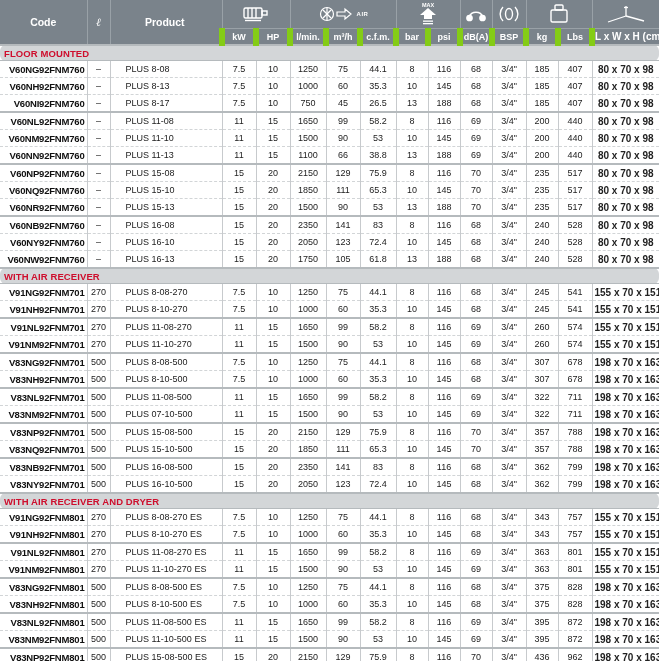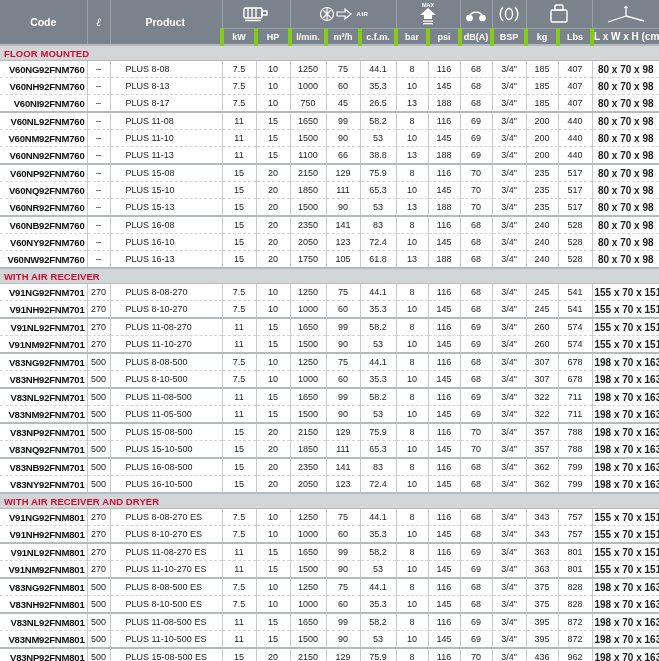--- a/index.html
+++ b/index.html
@@ -5,21 +5,21 @@
   html,body{margin:0;padding:0;background:#fff;}
   .page{width:659px;height:661px;background:#fff;overflow:hidden;
         font-family:"Liberation Sans",sans-serif;}
   table.spec{border-collapse:collapse;table-layout:fixed;width:659px;
              border-bottom:2px solid #9aa2a8;}
   
   thead th{background:#7a838b;color:#fff;font-weight:bold;padding:0;
            vertical-align:middle;text-align:center;}
   tr.icon-row th{height:28px;border-left:1px solid #99a1a7;}
   tr.icon-row th:first-child{border-left:none;}
-  tr.label-row th{height:15px;font-size:9px;border-left:4px solid #84cc16;
+  tr.label-row th{height:15px;font-size:9px;border-left:6px solid #84cc16;
                   border-top:1px solid #99a1a7;white-space:nowrap;overflow:hidden;text-align:center;}
   th.rspan{font-size:10.5px;margin-left:48px;}
   th.th-liters{font-style:italic;font-family:"DejaVu Serif",serif;font-size:11px;}
   .iconwrap{display:flex;align-items:center;justify-content:center;gap:3px;}
   .air-label{font-size:6px;font-weight:bold;letter-spacing:.5px;}
   .max-label{font-size:5.5px;font-weight:bold;display:block;line-height:5px;}
   svg{display:block;}
   
   tbody td{border-left:1px solid #c7cacd;font-size:9px;color:#222;
            text-align:center;height:16px;padding:0 2px;white-space:nowrap;
@@ -27,21 +27,21 @@
   tbody td:first-child{border-left:none;}
   tr.data-row td{border-top:1px dashed #d2d5d7;}
   tr.group-start td{border-top:2px solid #b5babd;}
   td.c0{font-weight:bold;color:#101010;text-align:right;padding-left:5px;
         font-size:9.5px;letter-spacing:-0.2px;}
   td.c2{text-align:left;padding-left:15px;}
   td.c14{font-size:10px;font-weight:bold;}
   tr.section-row td{background:#d3d6d8;color:#ce0e2d;font-weight:bold;
         font-size:9.5px;text-align:left;padding-left:4px;height:14px;
         border-top:2px solid #b5babd;border-bottom:1px solid #b5babd;
-        border-left:none;letter-spacing:.1px;}
+        border-left:none;letter-spacing:.1px;border-radius:6px;}
 </style>
 </head>
 <body>
 
 <div class="page">
 <table class="spec">
   <colgroup>
     <col style="width:87px">
         <col style="width:23px">
         <col style="width:112px">
@@ -479,21 +479,21 @@
           <td class="c9">116</td>
           <td class="c10">69</td>
           <td class="c11">3/4"</td>
           <td class="c12">322</td>
           <td class="c13">711</td>
           <td class="c14">198 x 70 x 163</td>
         </tr>
         <tr class="data-row">
           <td class="c0">V83NM92FNM701</td>
           <td class="c1">500</td>
-          <td class="c2">PLUS 11-05-500</td>
+          <td class="c2">PLUS 07-10-500</td>
           <td class="c3">11</td>
           <td class="c4">15</td>
           <td class="c5">1500</td>
           <td class="c6">90</td>
           <td class="c7">53</td>
           <td class="c8">10</td>
           <td class="c9">145</td>
           <td class="c10">69</td>
           <td class="c11">3/4"</td>
           <td class="c12">322</td>

